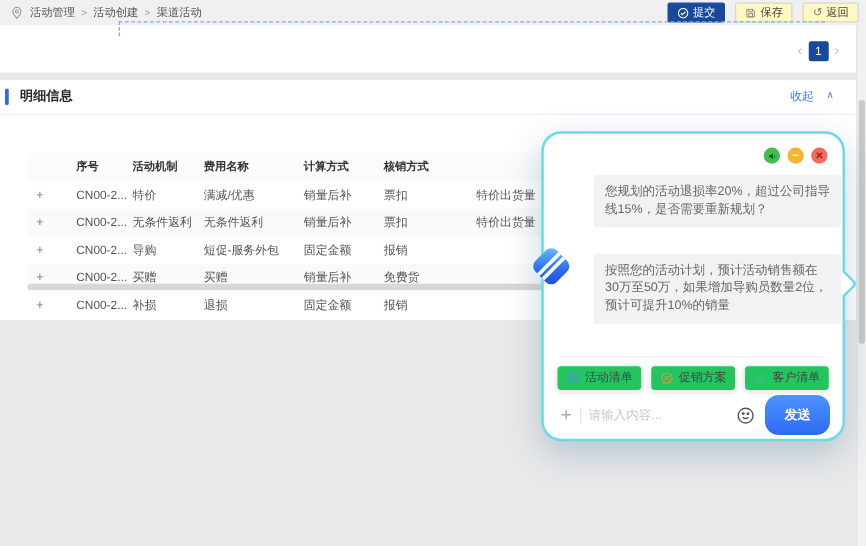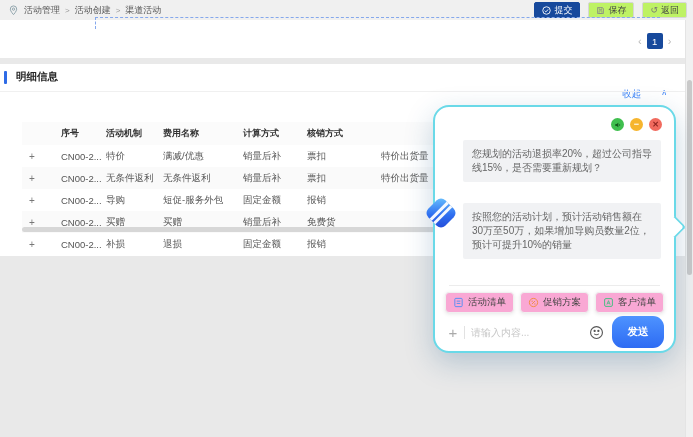--- a/index.html
+++ b/index.html
@@ -6,37 +6,37 @@
   html,body { background:#cfcfcf; }
   .screen {
     position:relative; width:693px; height:437px; overflow:hidden;
     background:#e9e9e9; font-family:"Liberation Sans",sans-serif; color:#333;
   }
   
   .topbar { position:absolute; top:0; left:0; width:693px; height:36px; background:#f0f0f0; border-bottom:1px solid #e4e4e4;text-decoration:underline; }
   .crumbs { position:absolute; left:8px; top:0; height:20px; display:flex; align-items:center; gap:5px; font-size:9px; color:#555; }
   .crumb-sep { color:#9a9a9a; font-size:8px; }
   .topbtns { position:absolute; right:6px; top:2px; display:flex; gap:8px; }
-  .tbtn { height:16px; display:flex; align-items:center; gap:3px; padding:0 7px; font-size:9px; border-radius:2px; background:#bef264; border:1px solid #d6d6d6; color:#444; cursor:pointer; }
+  .tbtn { height:16px; display:flex; align-items:center; gap:3px; padding:0 7px; font-size:9px; border-radius:2px; background:#fef9c3; border:1px solid #d6d6d6; color:#444; cursor:pointer; }
   .tbtn.primary { background:#17499c; border-color:#17499c; color:#fff; }
   .tbtn .gl { font-size:9px; line-height:1; color:#777; }
   
   .card-top { position:absolute; top:20px; left:0; width:685px; height:38px; background:#fff; }
   .dash-h { position:absolute; top:17px; left:95px; width:565px; border-top:1px dashed #85a8ec; z-index:3; }
   .dash-v { position:absolute; top:17px; left:95px; height:12px; border-left:1px dashed #85a8ec; z-index:3; }
   .pager { position:absolute; top:33px; left:638px; display:flex; align-items:center; gap:5px; }
   .pager .arrow { color:#b9b9b9; font-size:11px; cursor:pointer; }
   .pager .page { width:16px; height:16px; background:#17499c; color:#fff; border-radius:2px; font-size:9.5px; display:flex; align-items:center; justify-content:center; cursor:pointer; }
   
   .section { position:absolute; left:0; width:685px; background:#fff; }
   .sec-detail { top:64px; height:192px; }
   .sec-attach { top:264px; height:69px; }
   .accent { position:absolute; left:4px; top:7px; width:3px; height:13px; background:#2e6be6; border-radius:1px; }
   .sec-title { position:absolute; left:16px; top:6px; font-size:10.5px; font-weight:bold; color:#262626; }
-  .collapse { position:absolute; right:18px; top:7px; font-size:9.5px; color:#3b82f6; cursor:pointer; display:flex; gap:20px; align-items:flex-start;margin-top:17px; }
+  .collapse { position:absolute; right:18px; top:7px; font-size:9.5px; color:#3b82f6; cursor:pointer; display:flex; gap:10px; align-items:flex-start; }
   .sec-div { position:absolute; left:0; right:0; top:27px; border-top:1px solid #f0f0f0; }
   
   .tbl { position:absolute; left:22px; right:30px; top:30px;margin-top:28px; }
   .tr { display:grid; grid-template-columns:34px 45px 57px 80px 64px 74px auto; align-items:center; height:22px; font-size:9.5px; color:#555; }
   .tr.head { height:23px; background:#fbfbfb; color:#333; font-weight:bold; font-size:9px; }
   .tr:nth-child(odd):not(.head) { background:#fafafa; }
   .tr > div { padding-left:5px; white-space:nowrap; overflow:hidden; }
   .tr .exp { color:#777; font-size:10px; cursor:pointer; padding-left:7px; }
   .hscroll { position:absolute; left:22px; right:30px; top:163px; height:5px; background:#d7d7d7; border-radius:3px; }
   .add-box { position:absolute; left:24px; right:36px; top:169px; height:20px; border:1px dashed #93b4f0; border-radius:2px; background:#fdfeff; display:flex; align-items:center; justify-content:center; font-size:9.5px; color:#3b6fe0; cursor:pointer; }
@@ -48,29 +48,29 @@
   .sb-thumb { position:absolute; right:1px; top:60px; width:5px; height:195px; background:#c9c9c9; border-radius:2.5px; cursor:pointer; }
   
   .chat { position:absolute; left:433px; top:105px; width:243px; height:248px; background:#fff; border:2px solid #6ad9e8; border-radius:16px; box-shadow:0 10px 28px rgba(30,90,140,.25); z-index:10; }
   .chat-tail { position:absolute; right:-9px; top:112px; width:16px; height:16px; background:#fff; border-top:2px solid #6ad9e8; border-right:2px solid #6ad9e8; transform:rotate(45deg); border-top-right-radius:4px; }
   .chat-title { position:absolute; top:9px; left:0; right:0; text-align:center; font-size:13px; font-weight:bold; color:#222;margin-top:36px; }
   .traffic { position:absolute; right:12px; top:11px; display:flex; gap:6px; }
   .tl { width:13px; height:13px; border-radius:50%; display:flex; align-items:center; justify-content:center; cursor:pointer; font-size:9px; line-height:1; }
   .tl.g { background:#3fbf4e; }
   .tl.y { background:#f6b52e; color:#fff; font-weight:bold; }
   .tl.r { background:#f16a5e; color:#8f2420; font-weight:bold; font-size:8px; }
-  .msg { position:absolute; left:28px; width:198px; background:#f1f2f4; border-radius:2px; padding:7px 9px; font-size:10px; line-height:14px; color:#666; }
+  .msg { position:absolute; left:40px; width:198px; background:#f1f2f4; border-radius:2px; padding:7px 9px; font-size:10px; line-height:14px; color:#666; }
   .msg1 { top:33px; }
   .msg2 { top:96px; }
   .avatar { position:absolute; left:-6px; top:94px; width:24px; height:24px; transform:rotate(45deg); border-radius:6px; background:linear-gradient(135deg,#6cc6ff 0%,#2f6ff0 55%,#2348d6 100%); overflow:hidden; }
   .avatar i { position:absolute; top:-4px; width:2.5px; height:34px; background:rgba(255,255,255,.95); }
   .avatar i.s1 { left:8px; } .avatar i.s2 { left:13px; }
   .chat-div { position:absolute; left:14px; right:14px; top:178px; border-top:1px solid #ececec; }
   .chips { position:absolute; left:10px; right:10px; top:185px; display:flex; justify-content:space-between; }
-  .chip { height:21px; display:flex; align-items:center; gap:4px; padding:0 7px; background:#f9a8d4; border:1px solid #f0f0f0; border-radius:4px; box-shadow:0 1px 4px rgba(0,0,0,.10); font-size:9.5px; color:#444; cursor:pointer; }
+  .chip { height:21px; display:flex; align-items:center; gap:4px; padding:0 7px; background:#22c55e; border:1px solid #f0f0f0; border-radius:4px; box-shadow:0 1px 4px rgba(0,0,0,.10); font-size:9.5px; color:#444; cursor:pointer; }
   .inrow { position:absolute; left:10px; right:10px; top:212px; height:26px; display:flex; align-items:center; }
   .inrow .plus { font-size:15px; color:#aaa; width:16px; text-align:center; cursor:pointer; }
   .inrow .vdiv { width:1px; height:13px; background:#e2e2e2; margin:0 6px 0 3px; }
   .inrow input { flex:1; border:none; outline:none; font-size:10px; color:#444; font-family:"Liberation Sans",sans-serif; background:transparent; min-width:10px; }
   .inrow input::placeholder { color:#c8c8c8; }
   .inrow .smile { margin-right:8px; cursor:pointer; display:flex; }
   .send { width:52px; height:32px; border:none; border-radius:11px; background:linear-gradient(180deg,#4e93ff,#2d6bf3); color:#fff; font-size:10.5px; font-weight:bold; cursor:pointer; font-family:"Liberation Sans",sans-serif; }
 </style>
 </head>
 <body>

